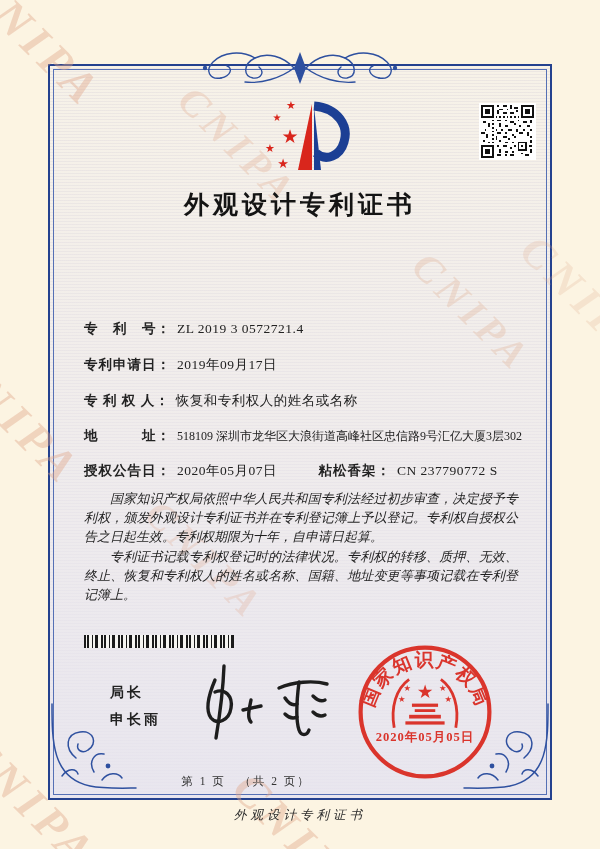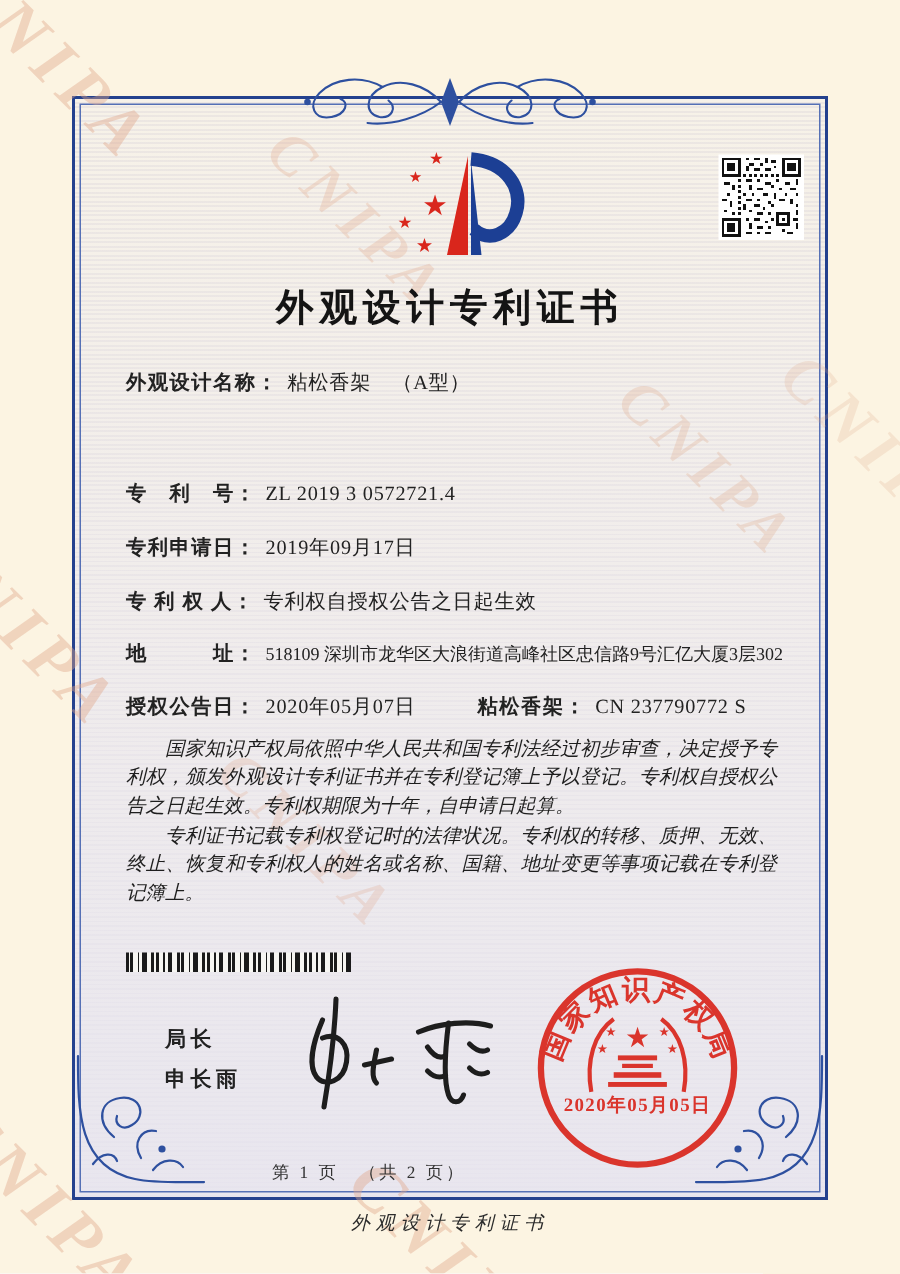--- a/index.html
+++ b/index.html
@@ -142,31 +142,28 @@
         <text x="20" y="60" font-size="11">★</text>
         <text x="33" y="76" font-size="13">★</text>
       </g>
       <path d="M64,14 C88,16 99,34 94,50 C90,64 76,70 66,61" stroke="#1c3f94" stroke-width="9" fill="none"></path>
       <polygon points="62,12 48,78 62,78" fill="#d9261c"></polygon>
       <polygon points="64,15 64,78 71,78" fill="#1c3f94"></polygon>
     </svg>
 
     <div class="abs title">外观设计专利证书</div>
 
-    <div class="abs field" style="top:246px;">
-      <span class="lbl">外观设计名称：</span><span class="val">粘松香架　（A型）</span>
-    </div>
     <div class="abs field" style="top:320px;">
       <span class="lbl">专　利　号：</span><span class="val">ZL 2019 3 0572721.4</span>
     </div>
     <div class="abs field" style="top:356px;">
       <span class="lbl">专利申请日：</span><span class="val">2019年09月17日</span>
     </div>
     <div class="abs field" style="top:392px;">
-      <span class="lbl">专 利 权 人：</span><span class="val">专利权自授权公告之日起生效</span>
+      <span class="lbl">专 利 权 人：</span><span class="val">恢复和专利权人的姓名或名称</span>
     </div>
     <div class="abs field addr" style="top:427px;text-align:right;">
       <span class="lbl">地　　　址：</span><span class="val">518109 深圳市龙华区大浪街道高峰社区忠信路9号汇亿大厦3层302</span>
     </div>
     <div class="abs field grant" style="top:462px;">
       <span class="lbl">授权公告日：</span><span class="val">2020年05月07日</span>
       <span class="lbl pair2">粘松香架：</span><span class="val">CN 237790772 S</span>
     </div>
 
     <div class="abs paras">

